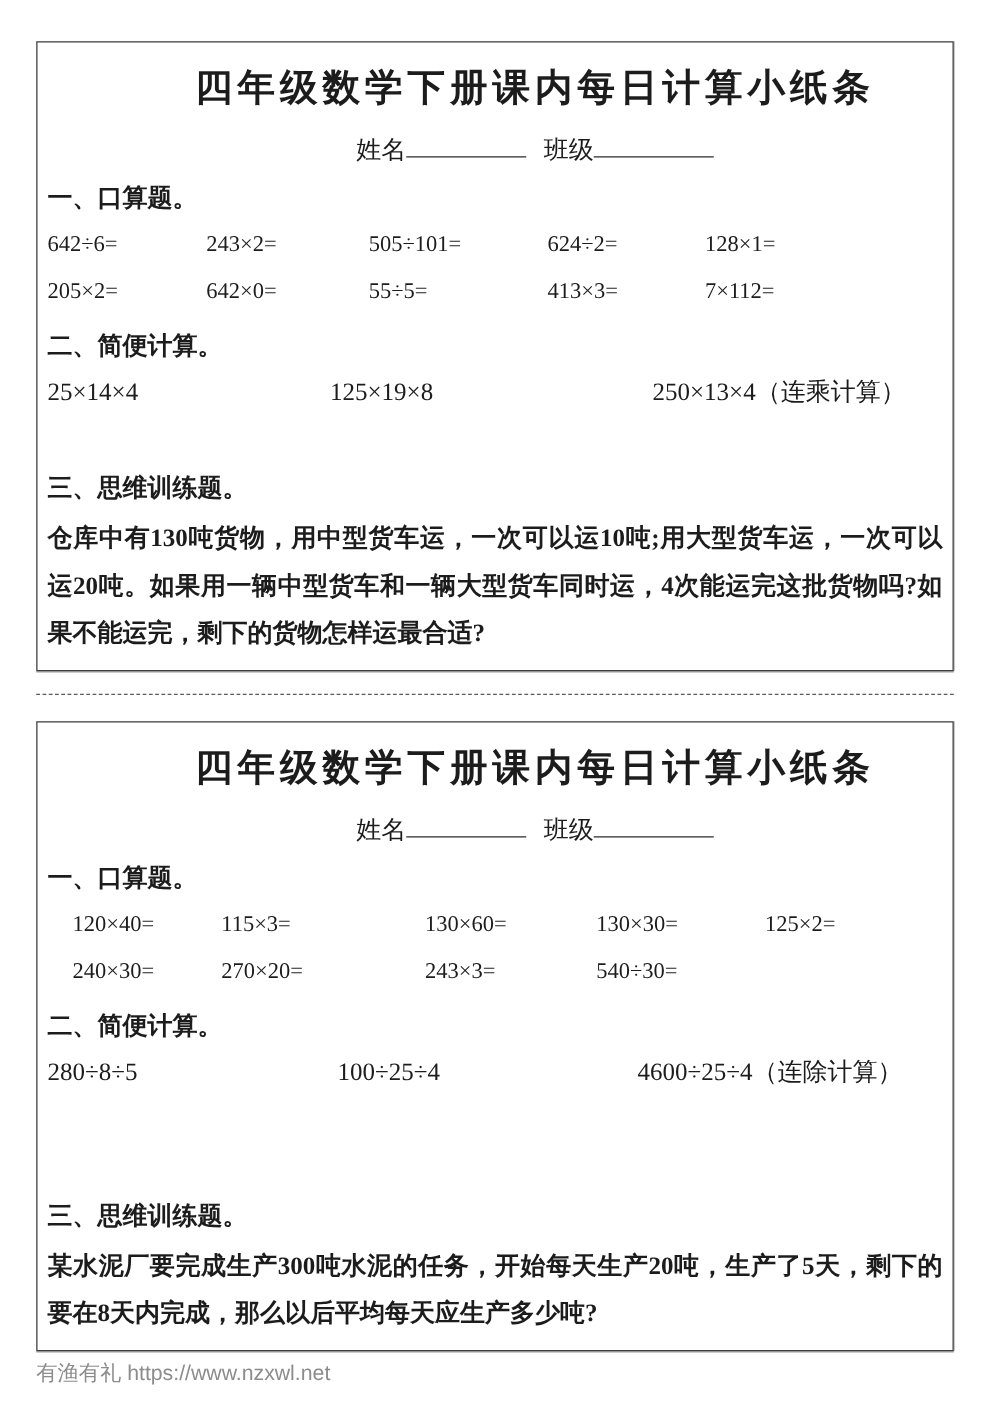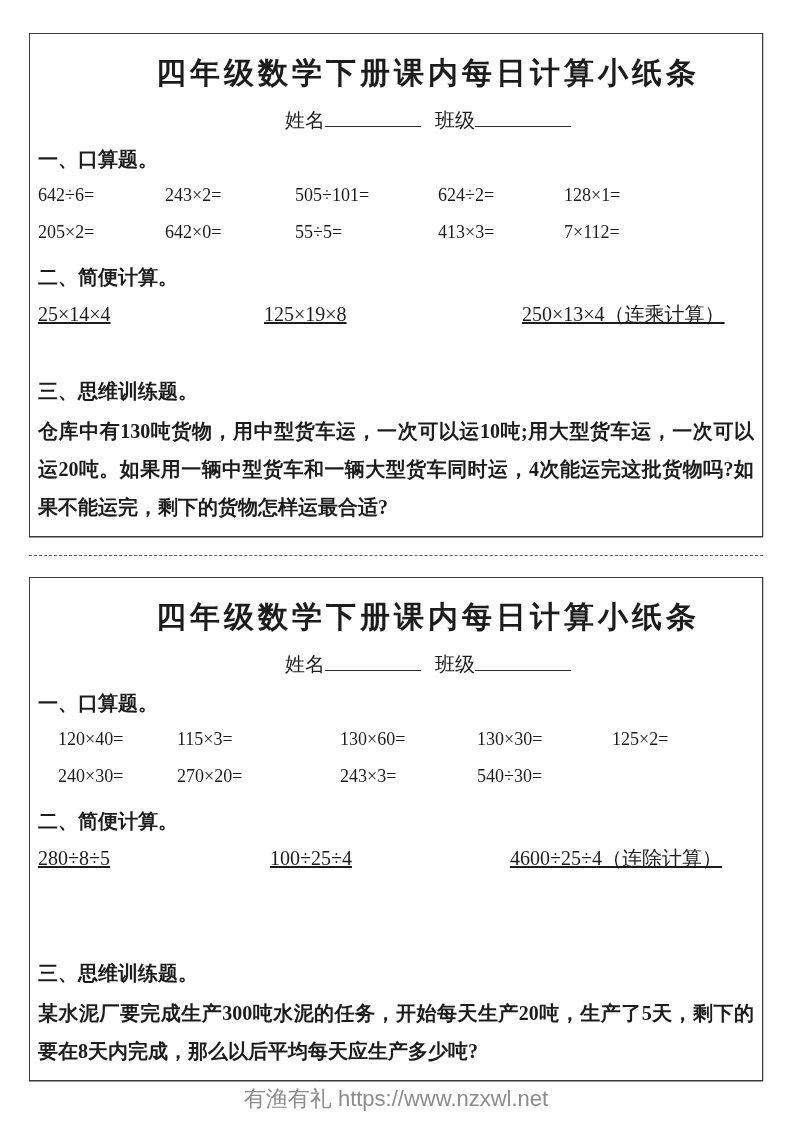--- a/index.html
+++ b/index.html
@@ -30,21 +30,21 @@
   .card.card2 { min-height: 488px; }
 
   .card-title {
     margin: 0;
     padding-left: 64px;
     text-align: center;
     font-size: 30px;
     line-height: 38px;
     font-weight: 700;
     letter-spacing: 4px;
-    font-family: Liberation Sans, sans-serif;
+    font-family: Liberation Mono, monospace;
   }
   .name-row {
     margin-top: 15px;
     padding-left: 64px;
     text-align: center;
     font-size: 20px;
     line-height: 26px;
   }
   .blank {
     display: inline-block;
@@ -71,21 +71,20 @@
     line-height: 37px;
   }
   .card1 .oral-grid { grid-template-columns: 127px 130px 143px 126px 1fr; }
   .card2 .oral-grid { grid-template-columns: 119px 163px 137px 135px 1fr; margin-left: 20px; }
 
   .simp-grid {
     display: grid;
     margin-top: 12px;
     font-size: 20px;
     line-height: 26px;
-    text-decoration: underline;
   }
   .card1 .simp-grid { grid-template-columns: 226px 258px 1fr; }
   .card2 .simp-grid { grid-template-columns: 232px 240px 1fr; }
 
   .think-text {
     margin: 9px 0 0 0;
     font-size: 20px;
     line-height: 38px;
     text-align: justify;
     font-weight: bold;
@@ -93,23 +92,22 @@
 
   .divider {
     width: 734px;
     height: 0;
     border-top: 1px dashed #5a5a5a;
     margin: 18px 0 21px 0;
   }
 
   .footer {
     margin-top: 7px;
-    text-align: center;
     font-family: "Liberation Sans", "DejaVu Sans", sans-serif;
-    font-size: 22px;
+    font-size: 17px;
     line-height: 22px;
     color: #8c8c8c;
   }
 </style>
 </head>
 <body>
 
 <div class="page">
 
   <section class="card card1">

